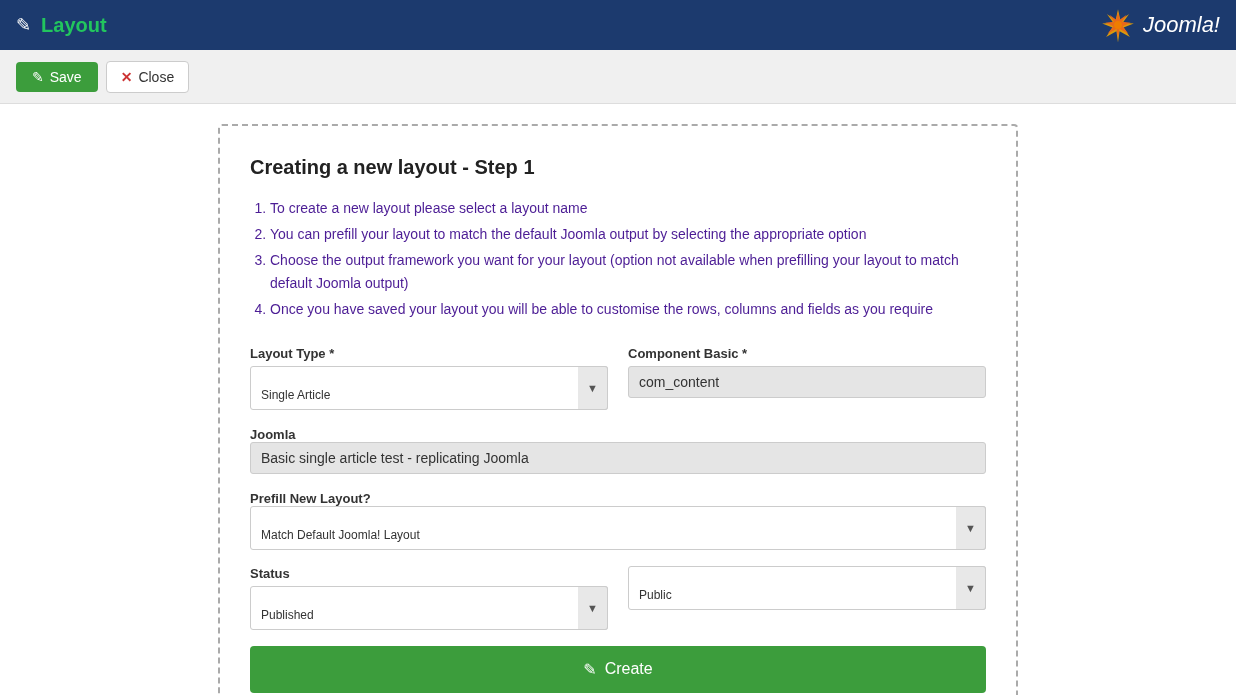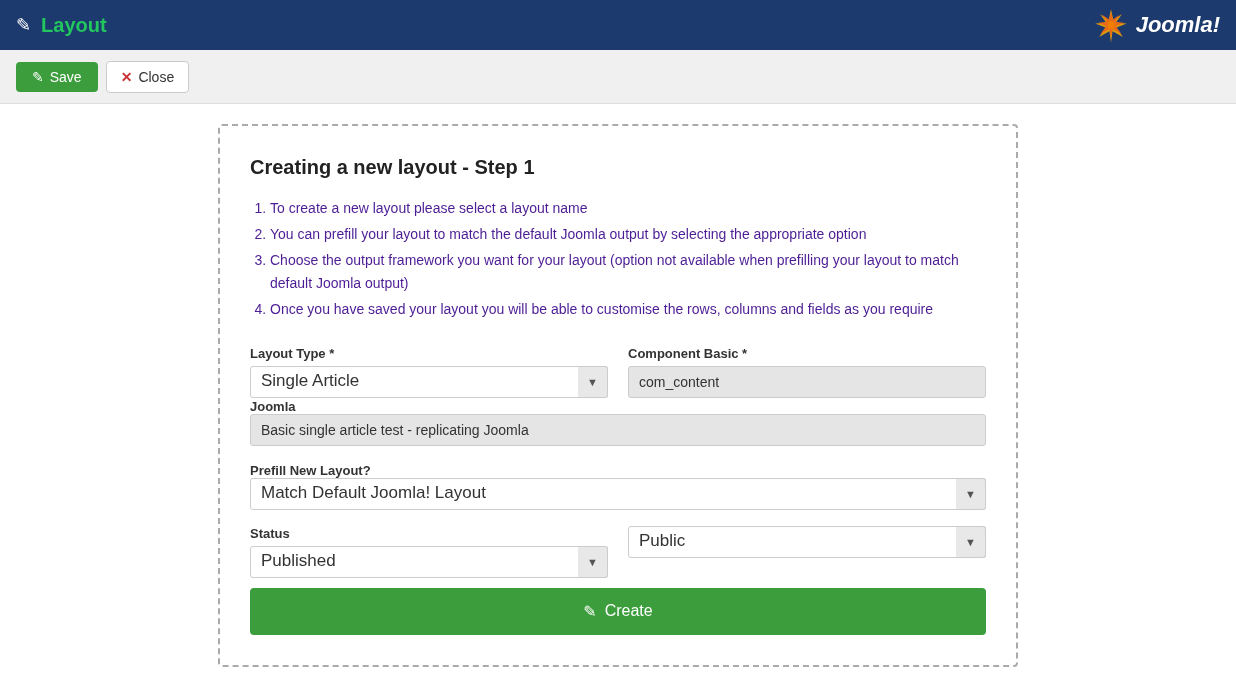--- a/index.html
+++ b/index.html
@@ -27,21 +27,21 @@
     .pencil-icon { color: #fff; font-size: 18px; }
 
     .joomla-logo {
       display: flex;
       align-items: center;
       gap: 6px;
     }
     .joomla-logo-text {
       color: #fff;
       font-size: 22px;
-      font-weight: bold;
+      font-weight: normal;
       font-style: italic;
     }
 
     
     .action-bar {
       background: #f0f0f0;
       border-bottom: 1px solid #ddd;
       padding: 10px 16px;
       display: flex;
       align-items: center;
@@ -110,20 +110,21 @@
       padding-left: 20px;
     }
     .instructions li {
       margin-bottom: 2px;
     }
 
     
     .form-row-two {
       display: flex;
       gap: 20px;
+      margin-bottom: 16px;
     }
     .form-group {
       display: flex;
       flex-direction: column;
       flex: 1;
     }
     .form-label {
       font-size: 13px;
       font-weight: bold;
       margin-bottom: 5px;
@@ -143,22 +144,22 @@
       position: relative;
       display: flex;
       align-items: center;
     }
     .select-wrapper select {
       appearance: none;
       -webkit-appearance: none;
       width: 100%;
       border: 1px solid #ccc;
       border-radius: 3px;
-      padding: 4px 32px 7px 10px;
-      font-size: 17px;
+      padding: 21px 32px 7px 10px;
+      font-size: 12px;
       color: #333;
       background: #fff;
       cursor: pointer;
     }
     .select-arrow {
       position: absolute;
       right: 0;
       top: 0;
       bottom: 0;
       width: 30px;

